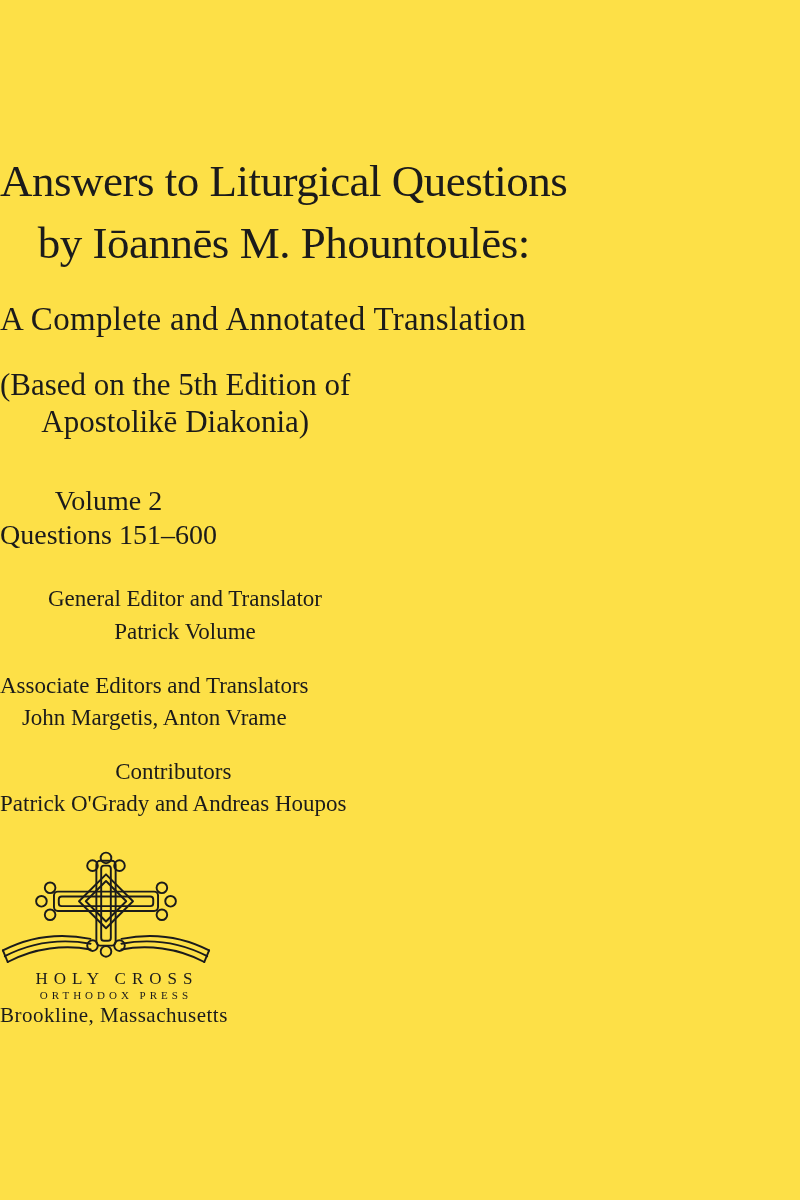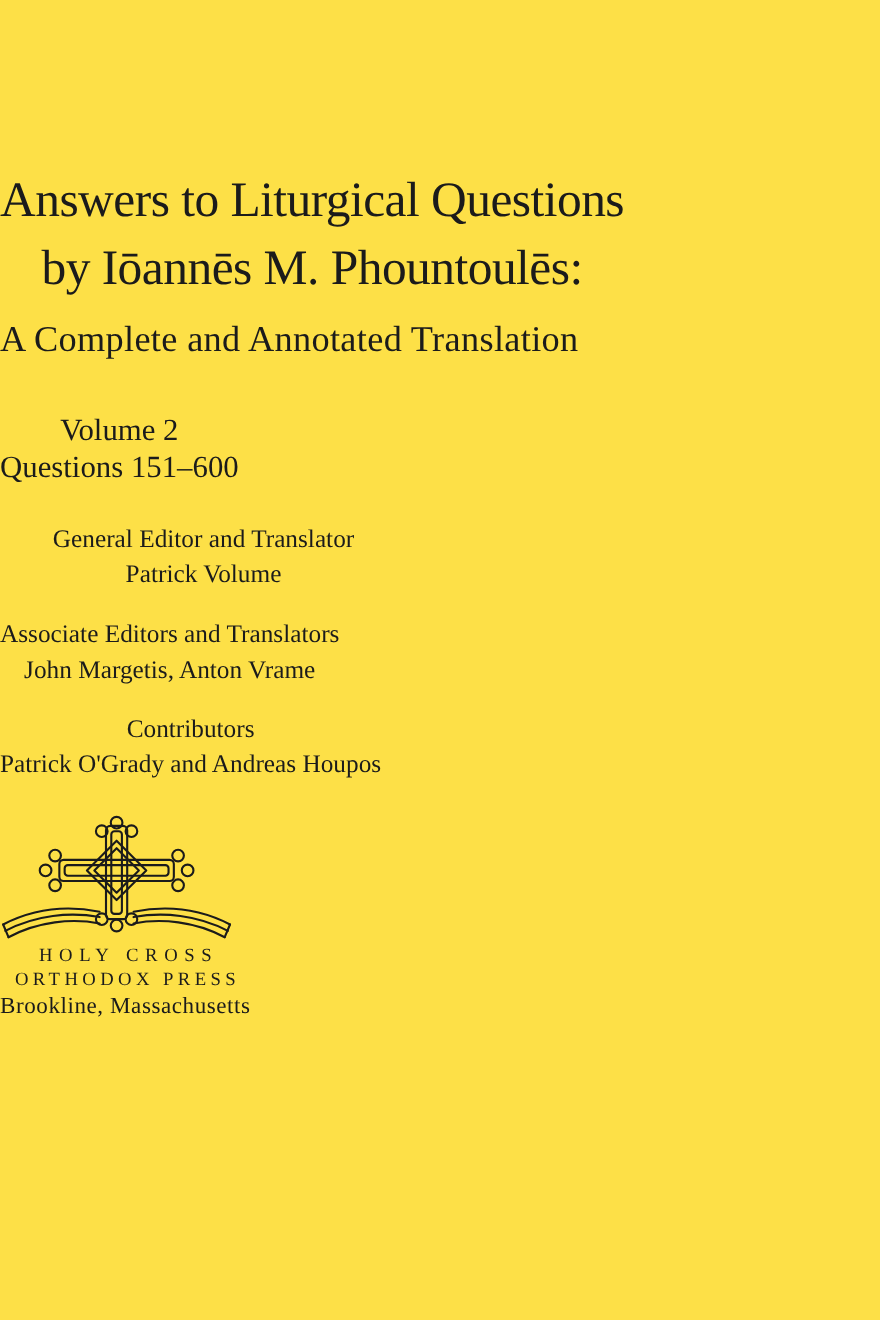--- a/index.html
+++ b/index.html
@@ -23,21 +23,21 @@
     text-align: center;
     background: #fde047;
   }
   .title {
     margin-top: 150px;
     font-size: 45px;
     line-height: 1.38;
     letter-spacing: -0.5px;
   }
   .subtitle {
-    margin-top: 14px;
+    margin-top: 24px;
     font-size: 33px;
     line-height: 1.3;
     letter-spacing: 0.3px;
   }
   .edition {
     margin-top: 26px;
     font-size: 31px;
     line-height: 1.18;
   }
   .volume {
@@ -60,21 +60,21 @@
   .press {
     margin-top: 2px;
   }
   .press-name {
     font-size: 17px;
     line-height: 1.15;
     letter-spacing: 6px;
     margin-left: 6px; 
   }
   .press-imprint {
-    font-size: 17px;
+    font-size: 11px;
     line-height: 1.3;
     letter-spacing: 4px;
     margin-left: 4px;
   }
   .press-location {
     font-size: 21px;
     line-height: 1.25;
     letter-spacing: 0.5px;
   }
 </style>
@@ -83,20 +83,24 @@
 
 <div class="page">
 
   <div class="title">
     <div>Answers to Liturgical Questions</div>
     <div>by Iōannēs M. Phountoulēs:</div>
   </div>
 
   <div class="subtitle">A Complete and Annotated Translation</div>
 
+  <div class="edition">
+    <div>(Based on the 5th Edition of</div>
+    <div>Apostolikē Diakonia)</div>
+  </div>
 
   <div class="volume">
     <div>Volume 2</div>
     <div>Questions 151–600</div>
   </div>
 
   <div class="credit-block credit-general">
     <div>General Editor and Translator</div>
     <div>Patrick Volume</div>
   </div>

